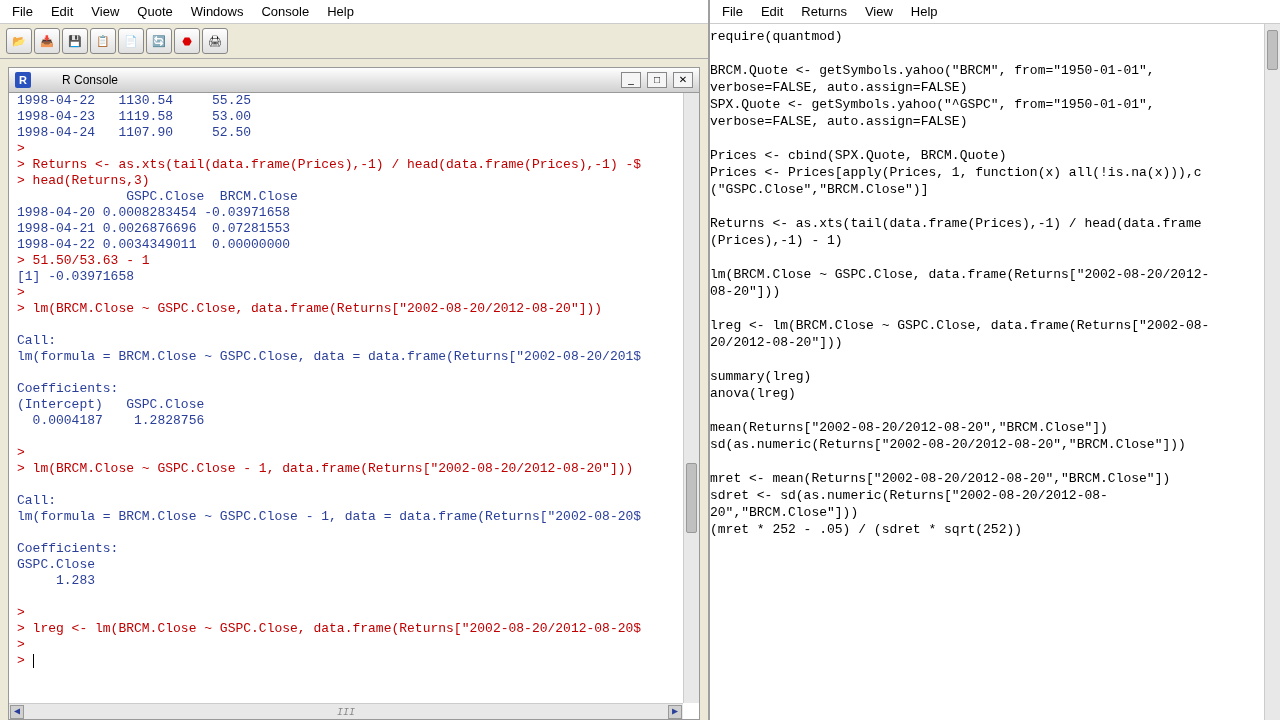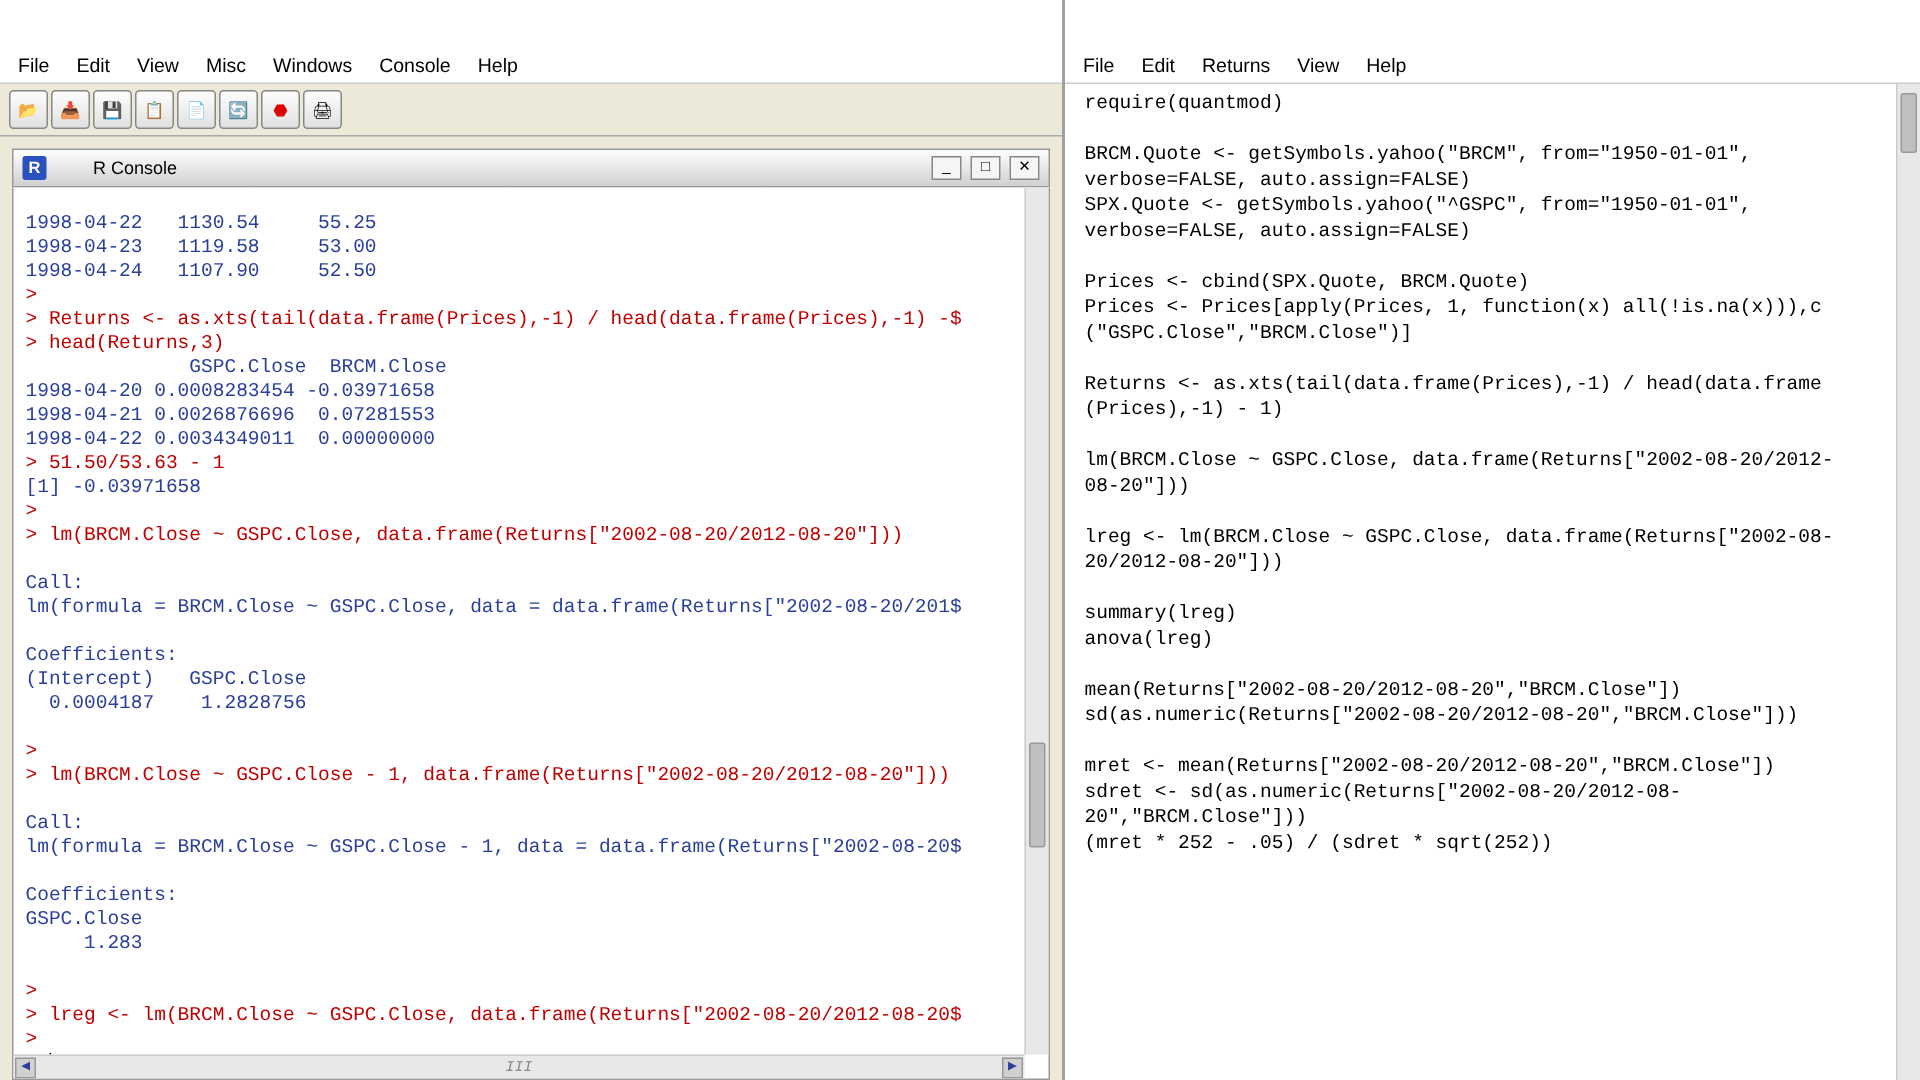--- a/index.html
+++ b/index.html
@@ -28,21 +28,21 @@
   flex-direction: column;
 }
 .menubar {
   display: flex;
   background: #fff;
   padding: 2px 6px;
   gap: 6px;
   font-size: 13px;
   border-bottom: 1px solid #ccc;
 }
-.menubar span { padding: 2px 6px; cursor: default; margin-top: 32px; }
+.menubar span { padding: 2px 6px; cursor: default; }
 .toolbar {
   display: flex;
   background: #ece9d8;
   padding: 4px 6px;
   gap: 2px;
   border-bottom: 1px solid #aaa;
 }
 .tbtn {
   width: 26px; height: 26px;
   border: 1px solid #888;
@@ -80,21 +80,21 @@
   font-size: 10px;
   text-align: center;
   line-height: 14px;
 }
 .console-body {
   flex: 1;
   margin: 0 8px 0 8px;
   background: #fff;
   border: 1px solid #999;
   border-top: none;
-  padding: 16px 8px;
+  padding: 0 8px;
   font-family: "Courier New", monospace;
   font-size: 13px;
   line-height: 16px;
   white-space: pre;
   overflow: hidden;
   position: relative;
   color: #2a3f9a;
 }
 .console-body .r { color: #c00000; }
 .scroll-v {
@@ -120,41 +120,41 @@
   position:absolute; left:50%; top:1px; transform:translateX(-50%);
   font-size:10px; color:#888;font-style:italic;
 }
 .cursor {
   display:inline-block; width:1px; height:14px;
   background:#000; vertical-align:middle;
 }
 .editor-body {
   flex:1;
   background:#fff;
-  padding: 4px 13px;
+  padding: 4px 0;
   font-family:"Courier New", monospace;
   font-size:13px;
   line-height:17px;
   white-space: pre;
   overflow-y: auto;
   color:#000;
   position:relative;
 }
 .editor-body .scroll-v { top:0; bottom:0; }
 .editor-body .scroll-v .thumb { top:6px; height:40px; }
 </style>
 </head>
 <body>
 
 <div class="left-pane">
   <div class="menubar">
     <span>File</span>
     <span>Edit</span>
     <span>View</span>
-    <span>Misc</span>
+    <span>Quote</span>
     <span>Windows</span>
     <span>Console</span>
     <span>Help</span>
   </div>
   <div class="toolbar">
     <div class="tbtn">📂</div>
     <div class="tbtn">📥</div>
     <div class="tbtn">💾</div>
     <div class="tbtn">📋</div>
     <div class="tbtn">📄</div>

